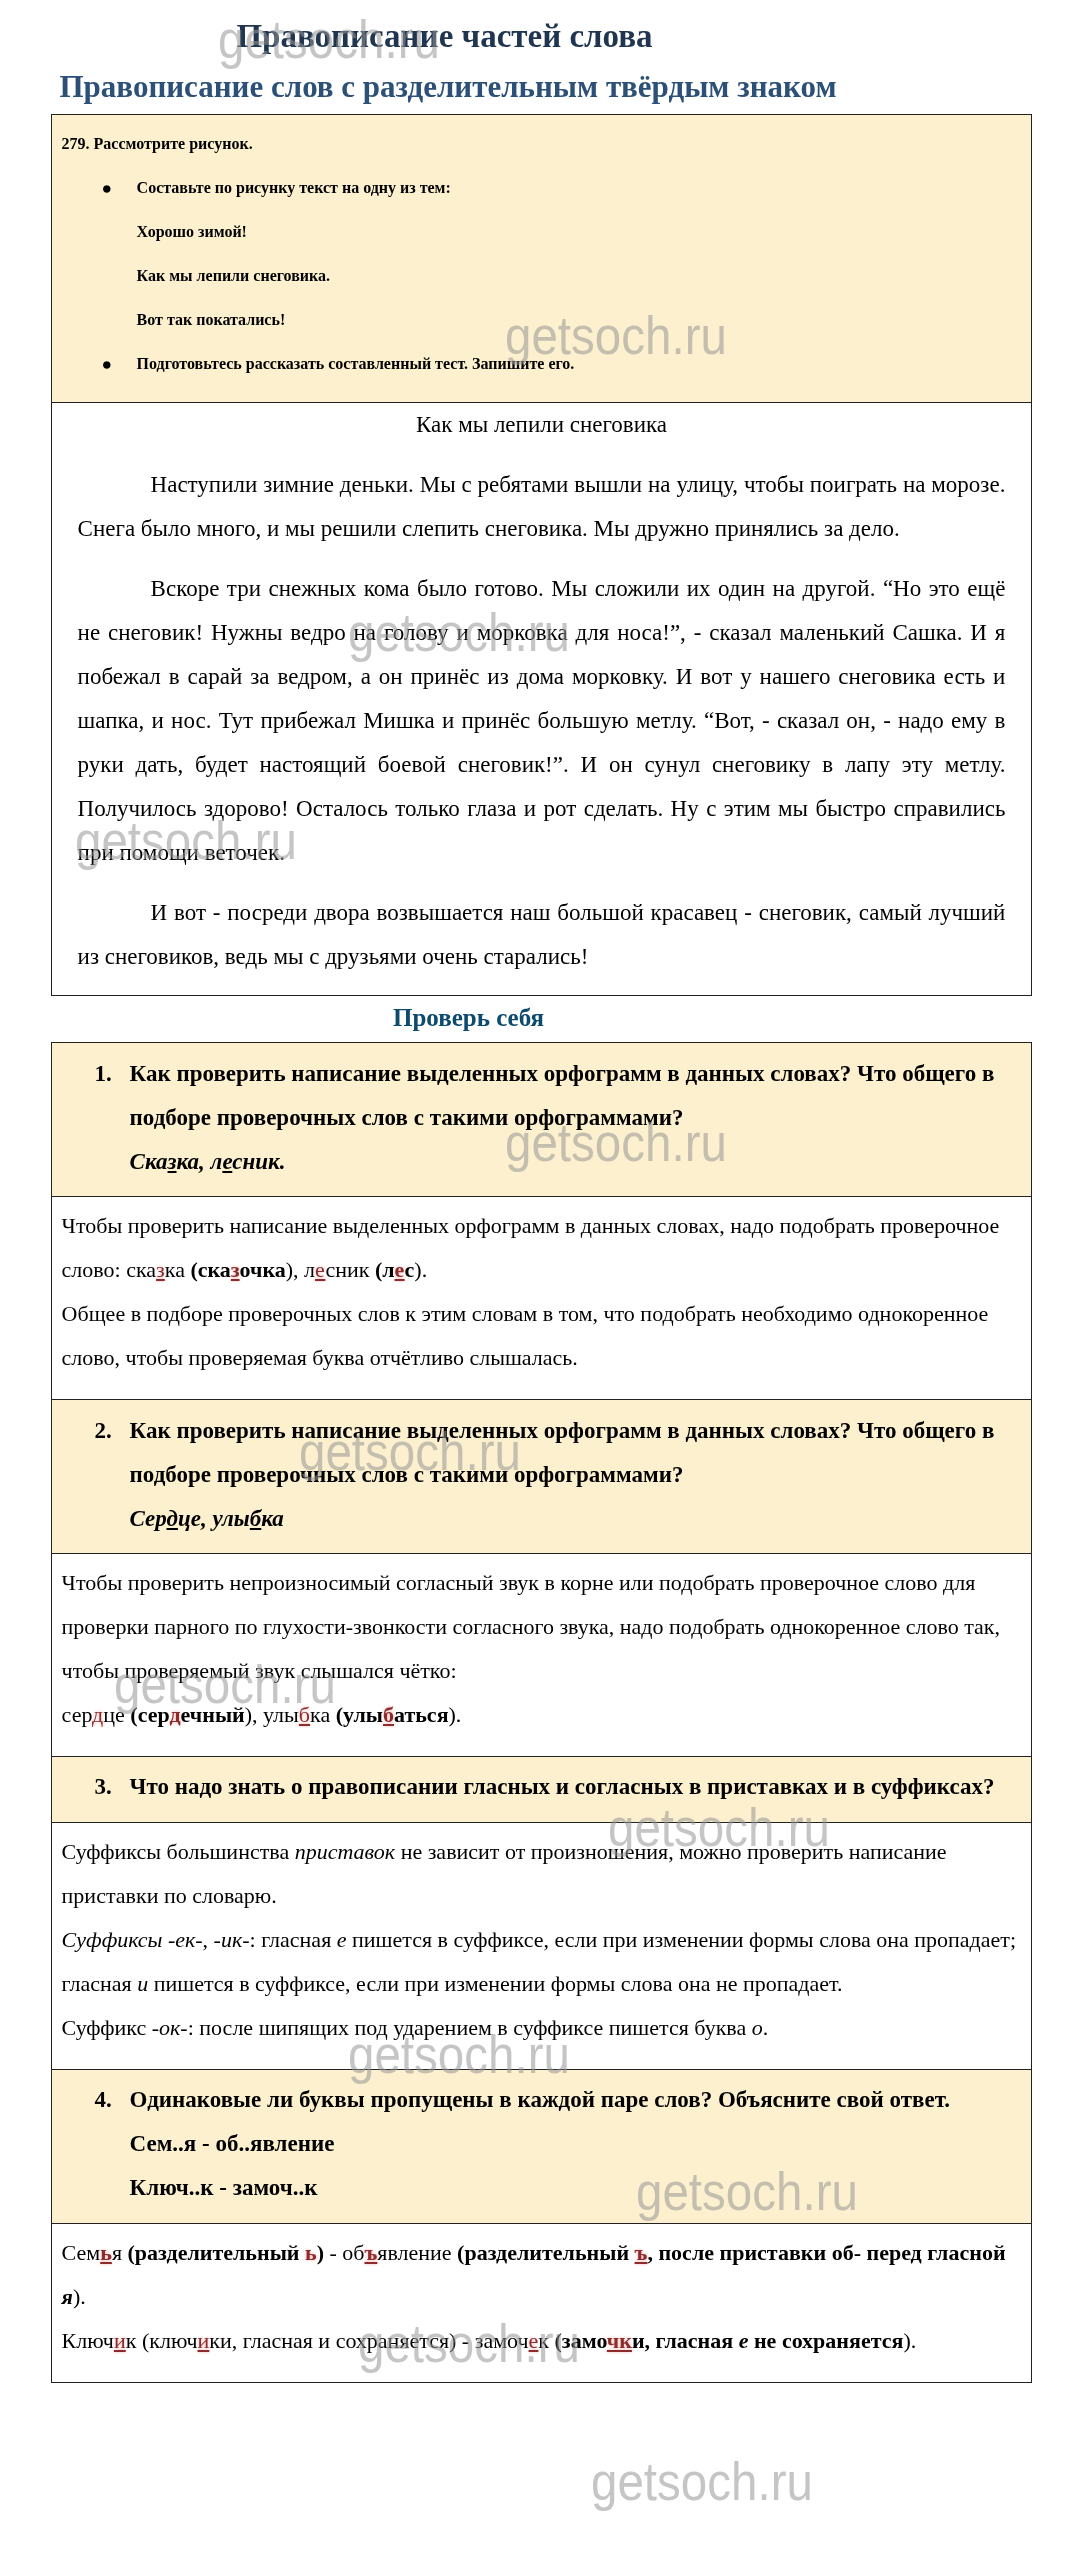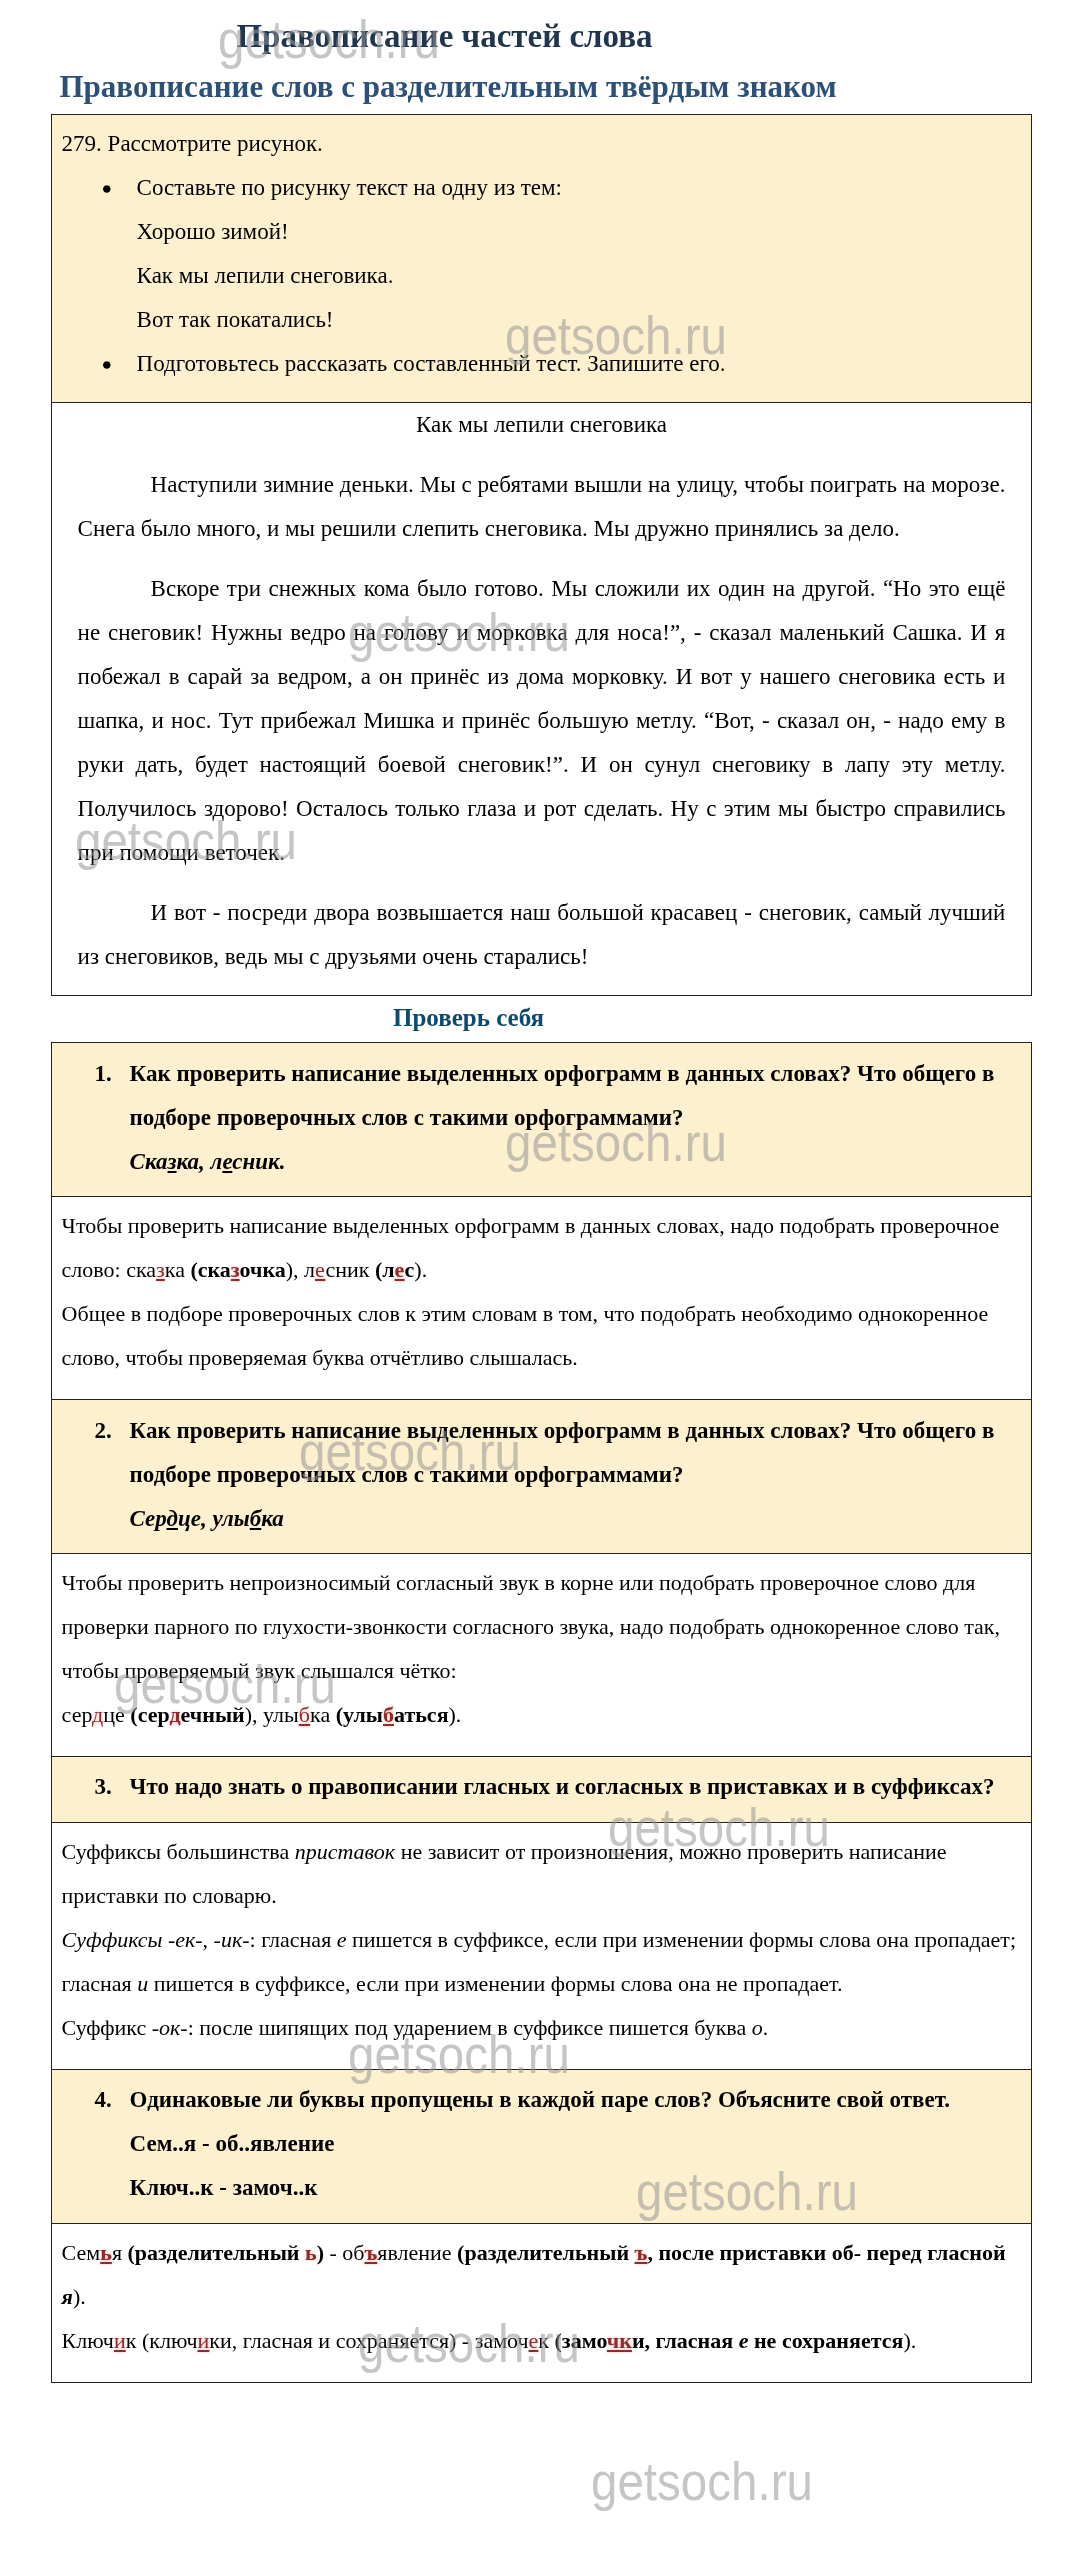--- a/index.html
+++ b/index.html
@@ -34,21 +34,21 @@
     table.block td {
       border: 1.7px solid #222;
       padding: 0 9.6px;
       vertical-align: top;
     }
     td.q { background: #fdf0cf; }
     td.a { background: #ffffff; }
 
     
     #t1 { top: 114px; }
-    #t1 td.q { height: 280px; font-size: 23px; font-weight: normal; line-height: 44px; padding-top: 7px; }
+    #t1 td.q { height: 280px; font-size: 16px; font-weight: bold; line-height: 44px; padding-top: 7px; }
     #t1 td.a { height: 585px; font-size: 23px; line-height: 44px; padding-top: 0; }
     .task-num { display: block; }
     ul.bullets { margin: 0; padding: 0 0 0 75px; list-style: none; }
     ul.bullets li { position: relative; }
     ul.bullets li.bullet::before {
       content: "\25CF"; position: absolute; left: -35px; top: 0; font-size: 17.5px;
     }
     .story-title { text-align: center; display: block; }
     .para { text-indent: 73px; text-align: justify; margin: 16px; }
 

